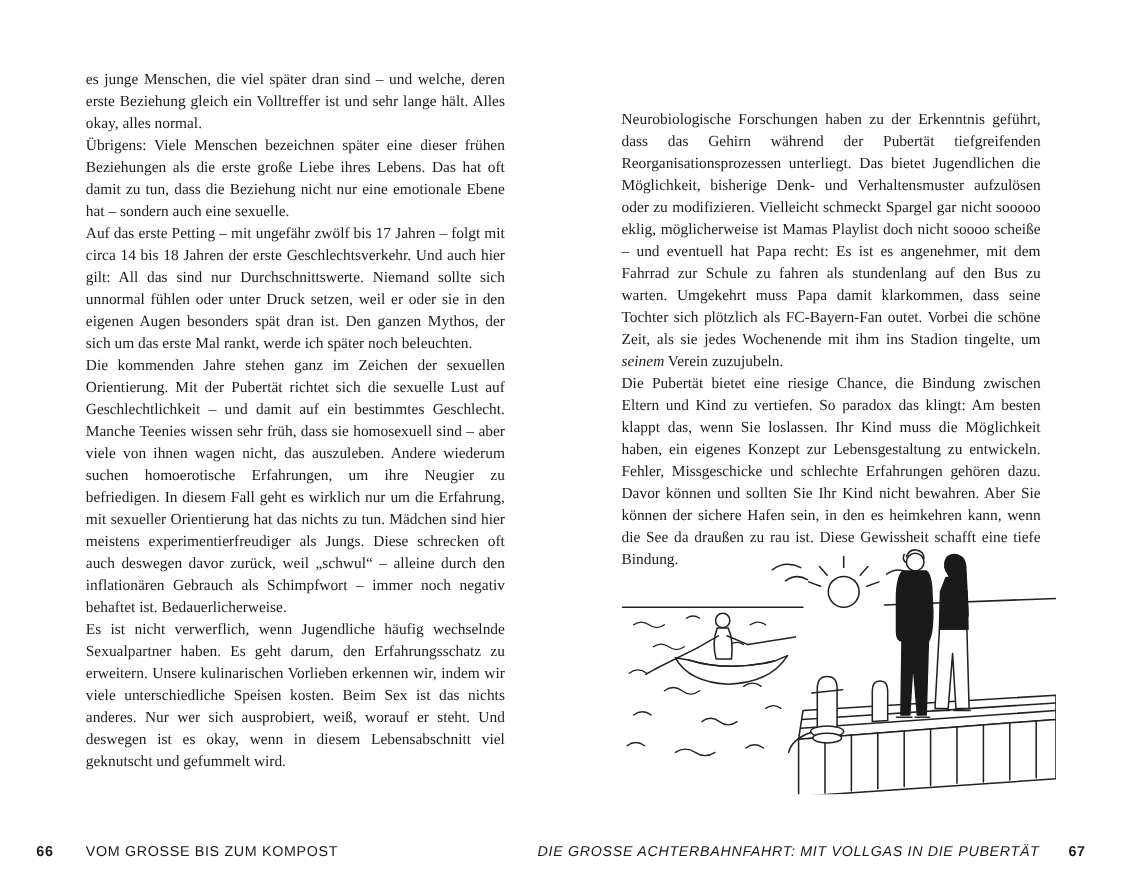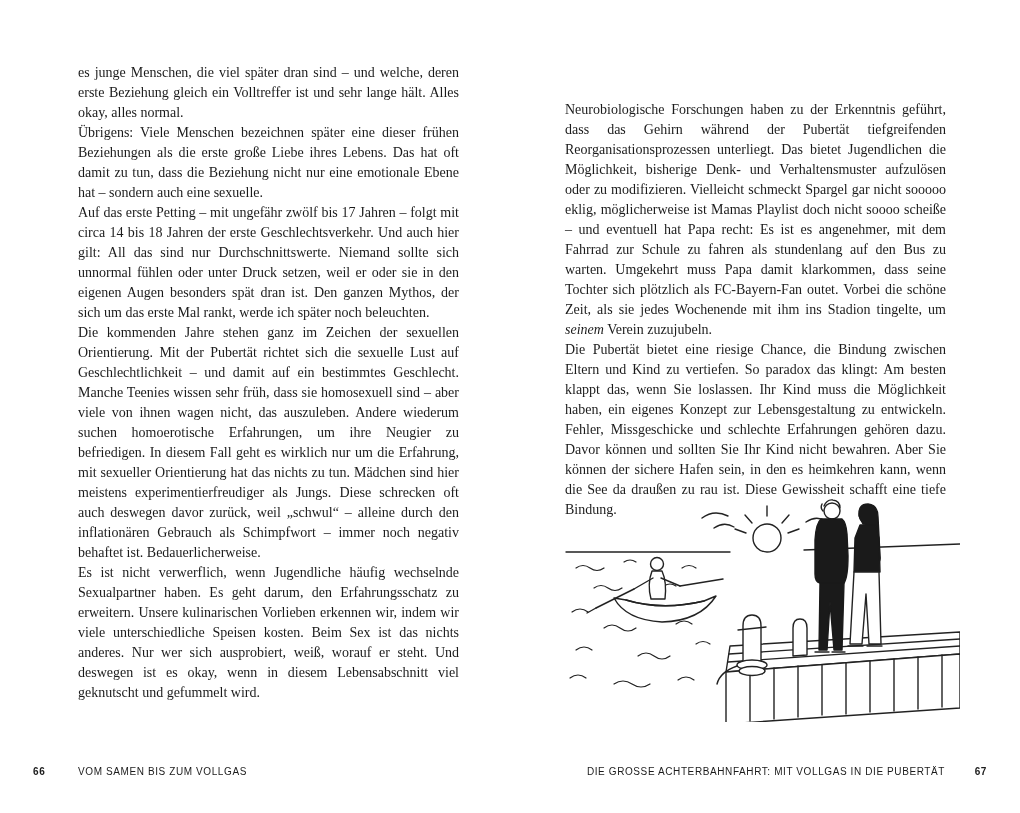--- a/index.html
+++ b/index.html
@@ -32,48 +32,48 @@
   .illustration {
     position: absolute;
     left: 50px; top: 494px;
     width: 400px; height: 228px;
   }
 
   .footer-item {
     position: absolute;
     top: 766px;
     font-family: "Liberation Sans", sans-serif;
-    font-size: 10px;
+    font-size: 13px;
     letter-spacing: 0.6px;
     color: #1b1b1b;
     white-space: nowrap;
     text-align: right;
   }
   .pagenum { font-weight: 700; }
   .num-left   { left: 33px; }
   .head-left  { left: 78px; }
-  .head-right { right: 75px; }
+  .head-right { right: 75px; font-style: italic; }
   .num-right  { right: 33px; margin-left: 24px; }
 </style>
 </head>
 <body>
 
 <div class="spread">
 
   <div class="page left">
     <div class="text-block">
         <p>es junge Menschen, die viel später dran sind – und welche, deren erste Beziehung gleich ein Volltreffer ist und sehr lange hält. Alles okay, alles normal.</p>
         <p>Übrigens: Viele Menschen bezeichnen später eine dieser frühen Beziehungen als die erste große Liebe ihres Lebens. Das hat oft damit zu tun, dass die Beziehung nicht nur eine emotionale Ebene hat – sondern auch eine sexuelle.</p>
         <p>Auf das erste Petting – mit ungefähr zwölf bis 17 Jahren – folgt mit circa 14 bis 18 Jahren der erste Geschlechtsverkehr. Und auch hier gilt: All das sind nur Durchschnittswerte. Niemand sollte sich unnormal fühlen oder unter Druck setzen, weil er oder sie in den eigenen Augen besonders spät dran ist. Den ganzen Mythos, der sich um das erste Mal rankt, werde ich später noch beleuchten.</p>
         <p>Die kommenden Jahre stehen ganz im Zeichen der sexuellen Orientierung. Mit der Pubertät richtet sich die sexuelle Lust auf Geschlechtlichkeit – und damit auf ein bestimmtes Geschlecht. Manche Teenies wissen sehr früh, dass sie homosexuell sind – aber viele von ihnen wagen nicht, das auszuleben. Andere wiederum suchen homoerotische Erfahrungen, um ihre Neugier zu befriedigen. In diesem Fall geht es wirklich nur um die Erfahrung, mit sexueller Orientierung hat das nichts zu tun. Mädchen sind hier meistens experimentierfreudiger als Jungs. Diese schrecken oft auch deswegen davor zurück, weil „schwul“ – alleine durch den inflationären Gebrauch als Schimpfwort – immer noch negativ behaftet ist. Bedauerlicherweise.</p>
         <p>Es ist nicht verwerflich, wenn Jugendliche häufig wechselnde Sexualpartner haben. Es geht darum, den Erfahrungsschatz zu erweitern. Unsere kulinarischen Vorlieben erkennen wir, indem wir viele unterschiedliche Speisen kosten. Beim Sex ist das nichts anderes. Nur wer sich ausprobiert, weiß, worauf er steht. Und deswegen ist es okay, wenn in diesem Lebensabschnitt viel geknutscht und gefummelt wird.</p>
       </div>
 
     <span class="footer-item pagenum num-left">66</span>
-    <span class="footer-item head-left">VOM SAMEN BIS ZUM VOLLGAS</span>
+    <span class="footer-item head-left">VOM GROSSE BIS ZUM KOMPOST</span>
   </div>
 
   <div class="page right">
     <div class="text-block">
         <p>Neurobiologische Forschungen haben zu der Erkenntnis geführt, dass das Gehirn während der Pubertät tiefgreifenden Reorganisationsprozessen unterliegt. Das bietet Jugendlichen die Möglichkeit, bisherige Denk- und Verhaltensmuster aufzulösen oder zu modifizieren. Vielleicht schmeckt Spargel gar nicht sooooo eklig, möglicherweise ist Mamas Playlist doch nicht soooo scheiße – und eventuell hat Papa recht: Es ist es angenehmer, mit dem Fahrrad zur Schule zu fahren als stundenlang auf den Bus zu warten. Umgekehrt muss Papa damit klarkommen, dass seine Tochter sich plötzlich als FC-Bayern-Fan outet. Vorbei die schöne Zeit, als sie jedes Wochenende mit ihm ins Stadion tingelte, um <em>seinem</em> Verein zuzujubeln.</p>
         <p>Die Pubertät bietet eine riesige Chance, die Bindung zwischen Eltern und Kind zu vertiefen. So paradox das klingt: Am besten klappt das, wenn Sie loslassen. Ihr Kind muss die Möglichkeit haben, ein eigenes Konzept zur Lebensgestaltung zu entwickeln. Fehler, Missgeschicke und schlechte Erfahrungen gehören dazu. Davor können und sollten Sie Ihr Kind nicht bewahren. Aber Sie können der sichere Hafen sein, in den es heimkehren kann, wenn die See da draußen zu rau ist. Diese Gewissheit schafft eine tiefe Bindung.</p>
       </div>
 
     <div class="illustration" aria-label="Strichzeichnung: Eine Person rudert bei Sonnenuntergang in einem Boot aufs Meer hinaus, während ein Mann und eine Frau auf einem Holzsteg stehen und zusehen.">
       <svg viewBox="0 0 400 228" width="400" height="228" fill="none" stroke="#222222" stroke-width="1.4" stroke-linecap="round" stroke-linejoin="round">

